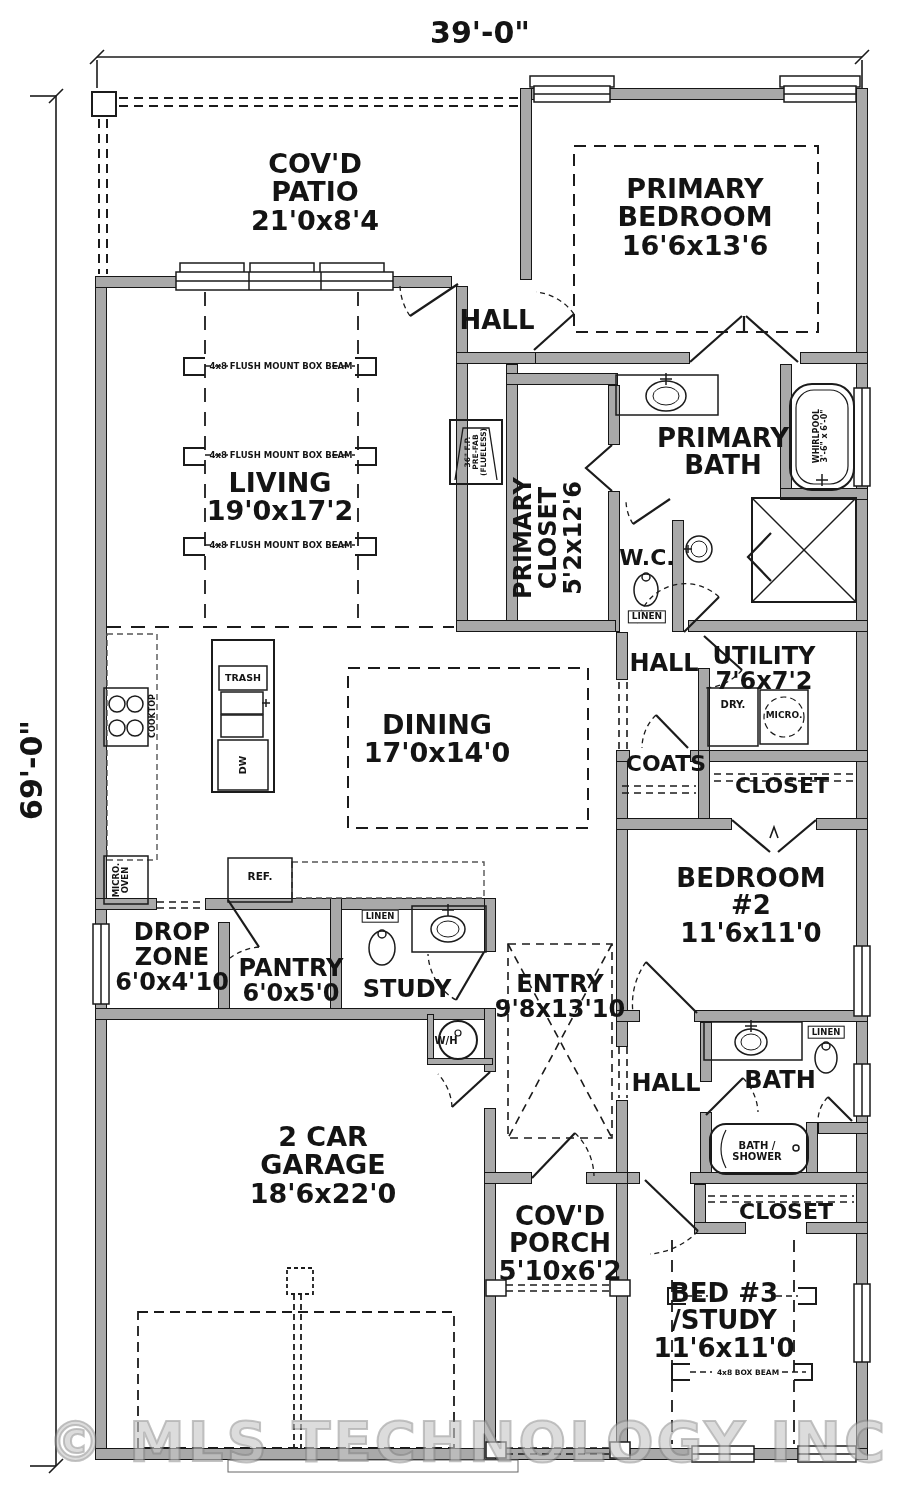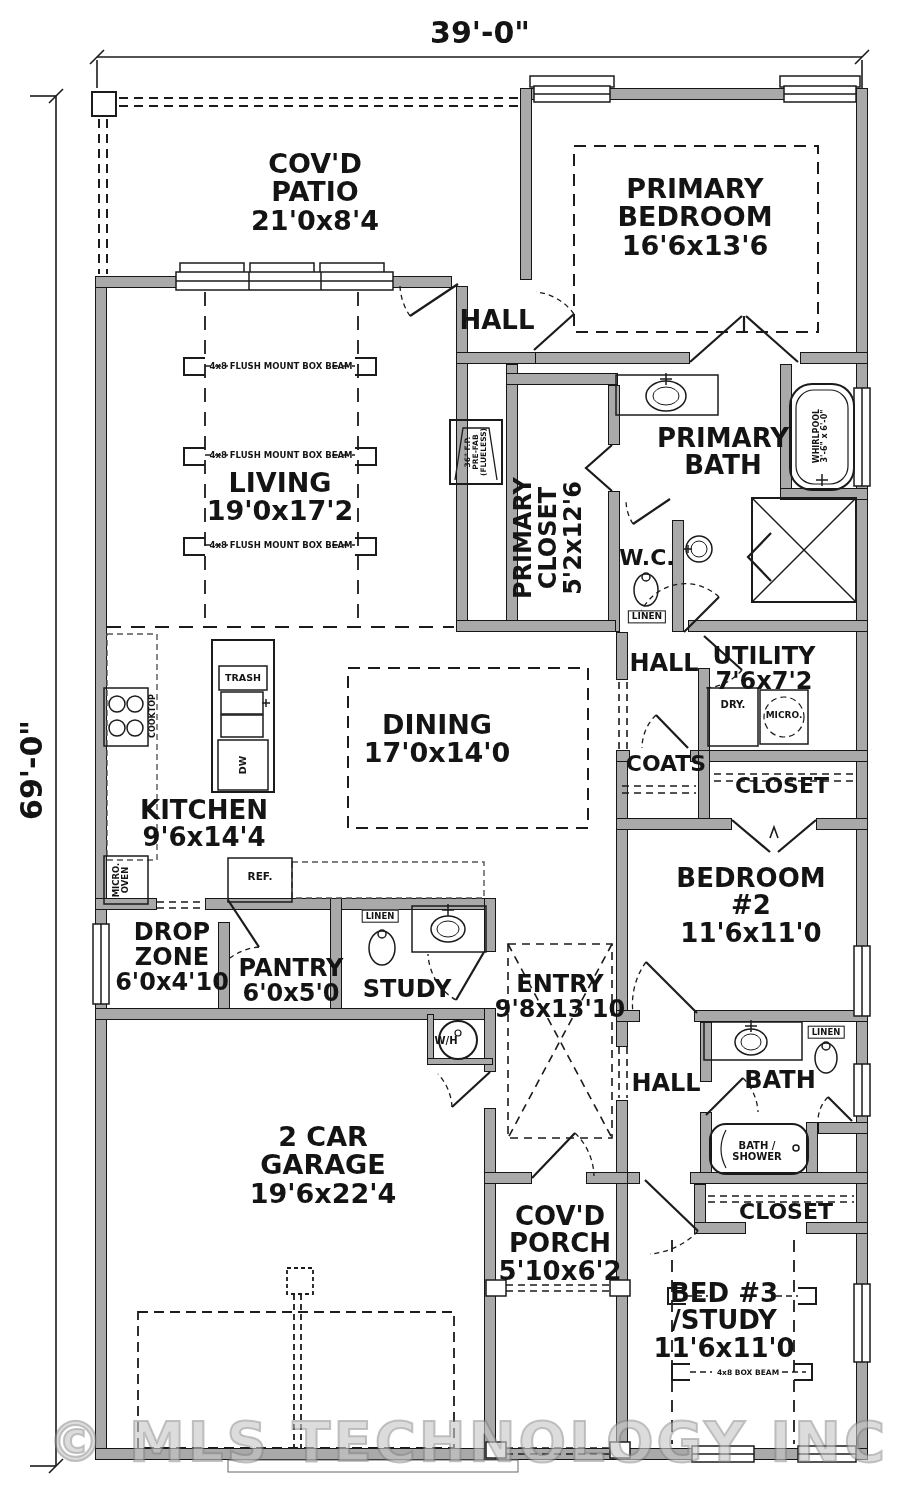--- a/index.html
+++ b/index.html
@@ -369,22 +369,20 @@
 3'-6" x 6'-0"</div>
   <div class="lbl" style="left:664px;top:664px;font-size:24px">HALL</div>
   <div class="lbl" style="left:764px;top:669px;font-size:24px">UTILITY
 7'6x7'2</div>
   <div class="lbl" style="left:733px;top:705px;font-size:10px">DRY.</div>
   <div class="lbl" style="left:784px;top:716px;font-size:9px">MICRO.</div>
   <div class="lbl" style="left:666px;top:764px;font-size:22px">COATS</div>
   <div class="lbl" style="left:782px;top:786px;font-size:22px">CLOSET</div>
   <div class="lbl" style="left:437px;top:739px;font-size:27px">DINING
 17'0x14'0</div>
-  <div class="lbl" style="left:204px;top:824px;font-size:26px">KITCHEN
-9'6x14'4</div>
   <div class="lbl" style="left:243px;top:678px;font-size:9.5px">TRASH</div>
   <div class="lbl rot" style="left:243px;top:765px;font-size:9.5px">DW</div>
   <div class="lbl rot" style="left:153px;top:716px;font-size:8px">COOKTOP</div>
   <div class="lbl rot" style="left:121px;top:880px;font-size:8.5px">MICRO.
 OVEN</div>
   <div class="lbl" style="left:260px;top:877px;font-size:10.5px">REF.</div>
   <div class="lbl" style="left:751px;top:906px;font-size:26px">BEDROOM #2
 11'6x11'0</div>
   <div class="lbl" style="left:172px;top:958px;font-size:24px">DROP
 ZONE
@@ -396,21 +394,21 @@
   <div class="lbl" style="left:560px;top:997px;font-size:24px">ENTRY
 9'8x13'10</div>
   <div class="lbl" style="left:446px;top:1041px;font-size:10px">W/H</div>
   <div class="lbl" style="left:666px;top:1084px;font-size:24px">HALL</div>
   <div class="lbl" style="left:780px;top:1081px;font-size:24px">BATH</div>
   <div class="lbl box" style="left:826px;top:1032px;font-size:8.5px">LINEN</div>
   <div class="lbl" style="left:757px;top:1151px;font-size:10px">BATH /
 SHOWER</div>
   <div class="lbl" style="left:323px;top:1166px;font-size:27px">2 CAR
 GARAGE
-19'6x22'4</div>
+18'6x22'0</div>
   <div class="lbl" style="left:560px;top:1244px;font-size:26px">COV'D
 PORCH
 5'10x6'2</div>
   <div class="lbl" style="left:786px;top:1212px;font-size:22px">CLOSET</div>
   <div class="lbl" style="left:724px;top:1321px;font-size:26px">BED #3
 /STUDY
 11'6x11'0</div>
   <div class="lbl" style="left:748px;top:1373px;font-size:7.5px">4x8 BOX BEAM</div>
 
   <div class="wm" style="left:563px;top:1441px;font-size:56px">© MLS TECHNOLOGY INC 2025</div>

